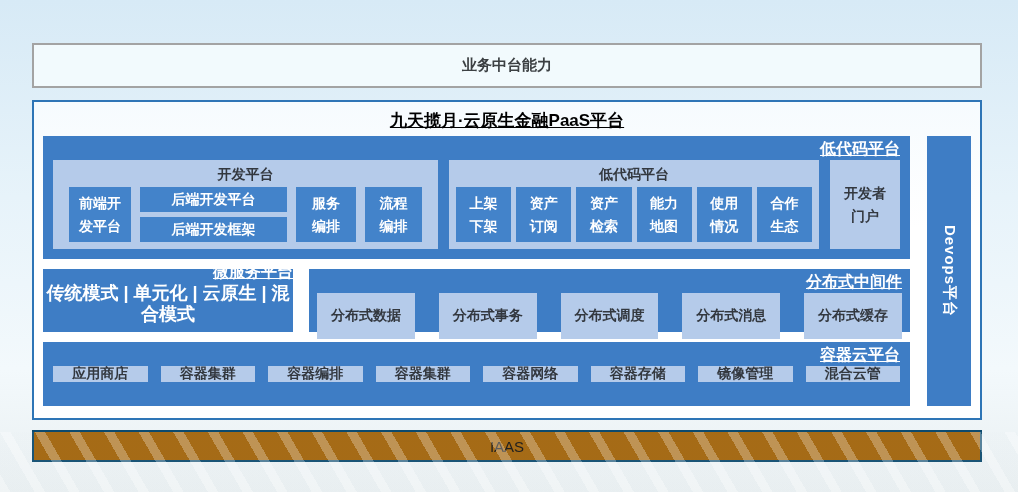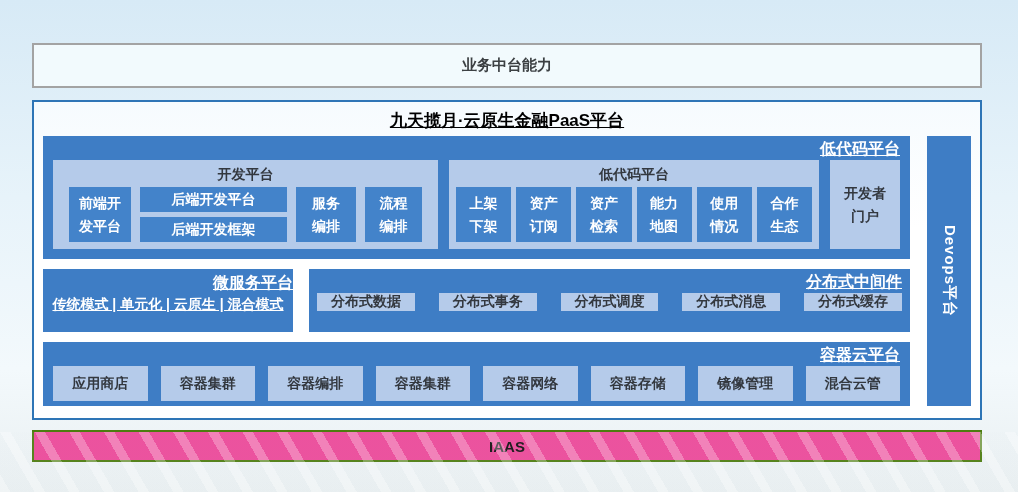--- a/index.html
+++ b/index.html
@@ -64,44 +64,44 @@
   .cell-service { width: 60px; }
   .cell-process { width: 57px; }
 
   .asset-panel { flex: 1; padding: 0 7px; min-width: 0; }
   .asset-panel .panel-row { gap: 5px; }
   .asset-cell { flex: 1; }
 
   .middle-row { display: flex; gap: 16px; height: 63px; }
   .micro { width: 250px; display: flex; flex-direction: column; justify-content: center; padding-bottom: 16px; }
   .micro .section-title { height: auto; line-height: 23px; }
-  .micro-modes { color: #fff; font-size: 14px; font-weight: bold; text-align: center; line-height: 21px; text-decoration: underline; }
+  .micro-modes { color: #fff; font-size: 18px; font-weight: bold; text-align: center; line-height: 21px; }
   .middleware { flex: 1; padding: 0 8px 9px; min-width: 0; }
   .cells-row { display: flex; }
-  .middleware .cells-row { gap: 24px; height: 18px; }
+  .middleware .cells-row { gap: 24px; height: 46px; }
   .light-cell {
     background: #b5cbea; color: #33383f; font-size: 14px; font-weight: bold;
     flex: 1; display: flex; align-items: center; justify-content: center; white-space: nowrap;
   }
 
   .containercloud { height: 64px; padding: 0 10px 11px; }
-  .containercloud .cells-row { gap: 13px; height: 35px; justify-content: flex-end; }
+  .containercloud .cells-row { gap: 13px; height: 16px; justify-content: flex-end; }
 
   .devops-bar { width: 44px; background: #3e7dc5; position: relative; flex: none; }
   .devops-label {
     position: absolute; top: 50%; left: 50%;
     transform: translate(-50%, -50%) rotate(90deg);
     color: #fff; font-weight: bold; font-size: 15px; letter-spacing: 1px; white-space: nowrap;
   }
 
   .iaas-bar {
     position: absolute; left: 32px; right: 36px; top: 430px; height: 32px;
-    background: #ec4899; border: 2px solid #4d7c0f;
-    display: flex; align-items: center; justify-content: center;
-    font-weight: bold; font-size: 15px; color: #111;
+    background: #a16207; border: 2px solid #0c4a6e;
+    display: flex; align-items: center; justify-content: center;
+    font-weight: normal; font-size: 15px; color: #111;
   }
 </style>
 </head>
 <body>
 
 <div class="top-box">
   <span>业务中台能力</span>
 </div>
 
 <div class="main-box">

